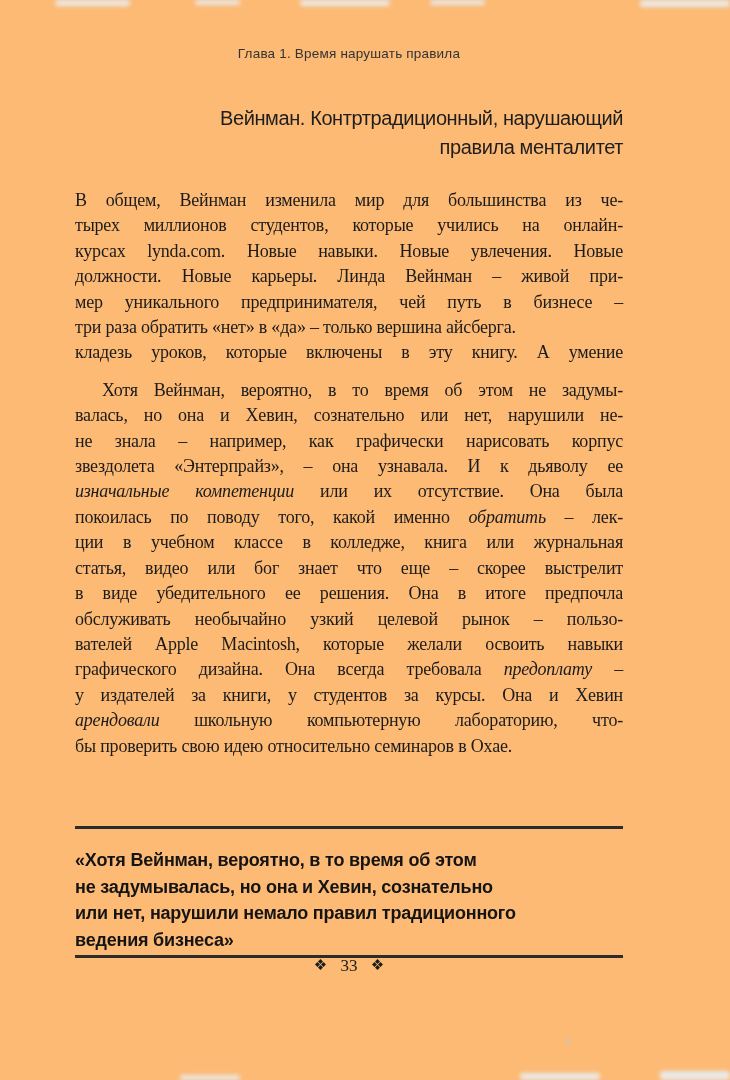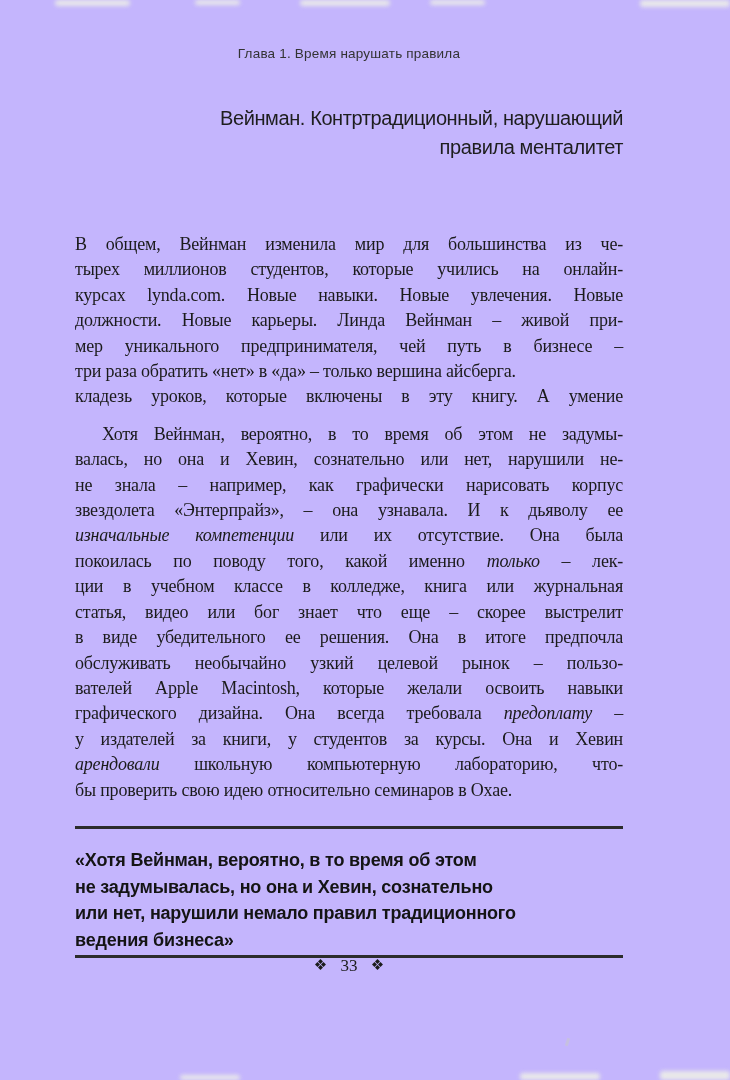--- a/index.html
+++ b/index.html
@@ -2,21 +2,21 @@
 <html><head>
 <meta charset="utf-8">
 <style>
   html, body { margin: 0; padding: 0; }
   body { background: #ffffff; font-family: "Liberation Serif", serif; }
 
   .page {
     position: relative;
     width: 730px;
     height: 1080px;
-    background: #c4b5fd;
+    background: #fdba74;
     overflow: hidden;
     color: #1b1b1b;
   }
 
   
   .artifact {
     position: absolute;
     background: #e9e9e9;
     filter: blur(2px);
     border-radius: 3px;
@@ -52,21 +52,20 @@
     color: #1e1e1e;
   }
 
   .body-text {
     position: absolute;
     top: 188px; left: 75px; width: 548px;
     font-size: 18px;
     line-height: 25.4px;
     letter-spacing: -0.2px;
     color: #1b1b1b;
-    margin-top: 44px;
   }
   .para + .para { margin-top: 12px; }
   .bline {
     text-align: justify;
     text-align-last: justify;
   }
   .bline.last { text-align-last: left; }
   .bline.first-indent { padding-left: 27px; }
   .it { font-style: italic; }
 
@@ -135,21 +134,21 @@
         <div class="bline"><span>мер уникального предпринимателя, чей путь в бизнесе –</span></div>
         <div class="bline last"><span>три раза обратить «нет» в «да» – только вершина айсберга.</span></div>
         <div class="bline"><span>кладезь уроков, которые включены в эту книгу. А умение</span></div>
       </div>
       <div class="para">
         <div class="bline first-indent"><span>Хотя Вейнман, вероятно, в то время об этом не задумы-</span></div>
         <div class="bline"><span>валась, но она и Хевин, сознательно или нет, нарушили не-</span></div>
         <div class="bline"><span>не знала – например, как графически нарисовать корпус</span></div>
         <div class="bline"><span>звездолета «Энтерпрайз», – она узнавала. И к дьяволу ее</span></div>
         <div class="bline"><span class="it">изначальные компетенции</span><span> или их отсутствие. Она была</span></div>
-        <div class="bline"><span>покоилась по поводу того, какой именно </span><span class="it">только</span><span> – лек-</span></div>
+        <div class="bline"><span>покоилась по поводу того, какой именно </span><span class="it">обратить</span><span> – лек-</span></div>
         <div class="bline"><span>ции в учебном классе в колледже, книга или журнальная</span></div>
         <div class="bline"><span>статья, видео или бог знает что еще – скорее выстрелит</span></div>
         <div class="bline"><span>в виде убедительного ее решения. Она в итоге предпочла</span></div>
         <div class="bline"><span>обслуживать необычайно узкий целевой рынок – пользо-</span></div>
         <div class="bline"><span>вателей Apple Macintosh, которые желали освоить навыки</span></div>
         <div class="bline"><span>графического дизайна. Она всегда требовала </span><span class="it">предоплату</span><span> –</span></div>
         <div class="bline"><span>у издателей за книги, у студентов за курсы. Она и Хевин</span></div>
         <div class="bline"><span class="it">арендовали</span><span> школьную компьютерную лабораторию, что-</span></div>
         <div class="bline last"><span>бы проверить свою идею относительно семинаров в Охае.</span></div>
       </div>

